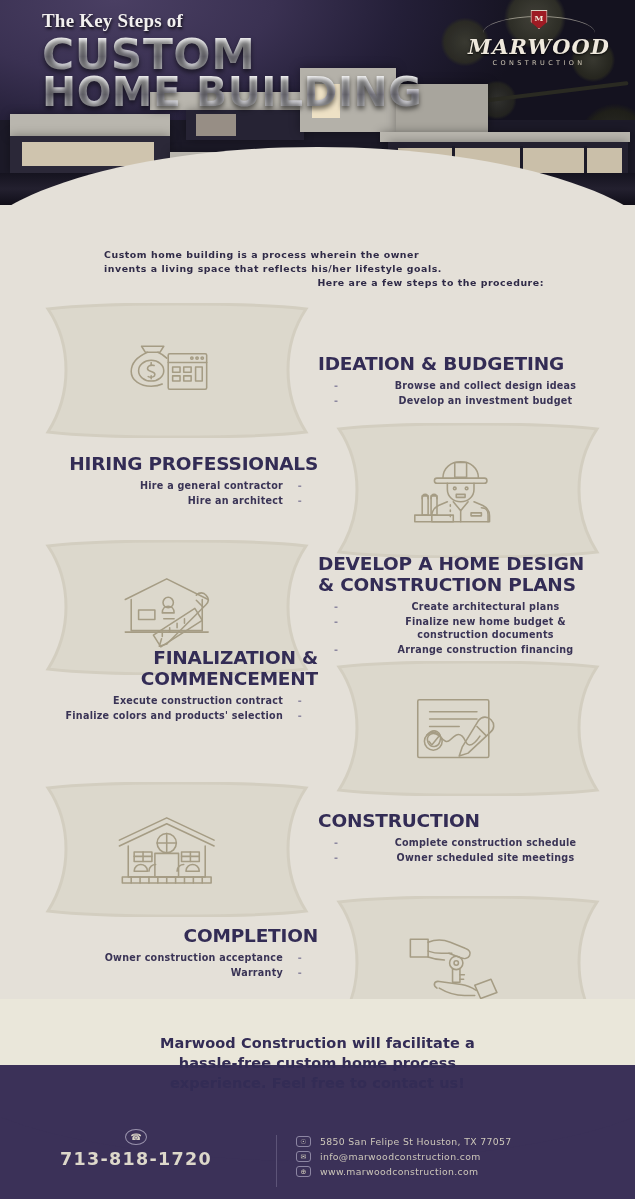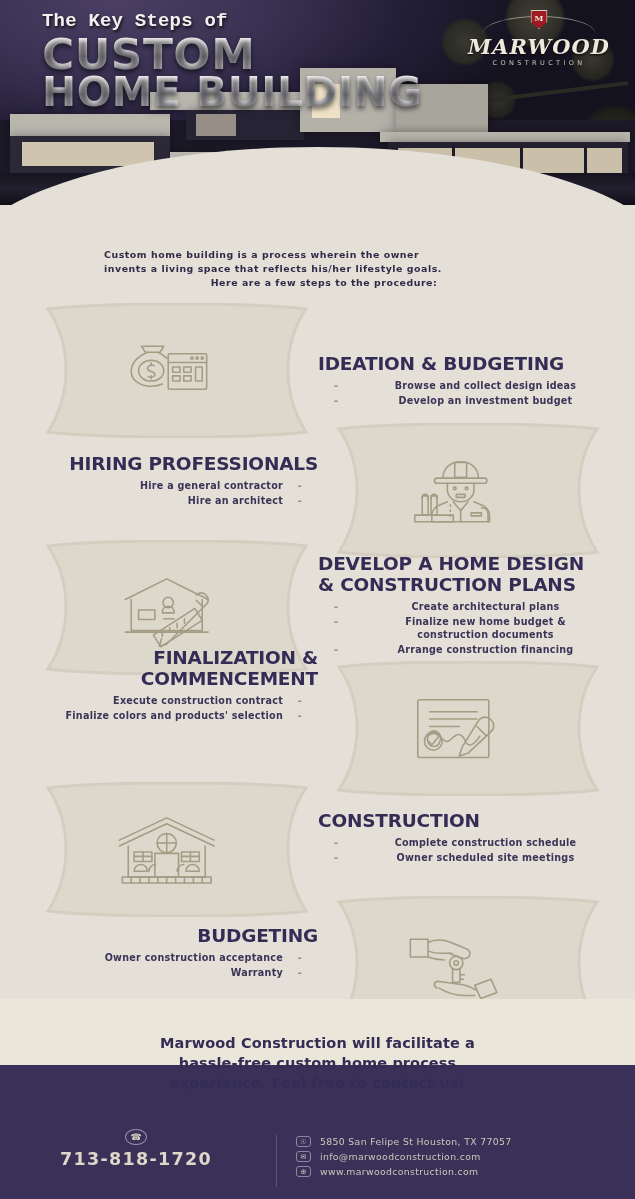--- a/index.html
+++ b/index.html
@@ -71,21 +71,21 @@
   }
 
   .hero-title {
     position: absolute; left: 42px; top: 10px;
     z-index: 6;
   }
   .t-small {
     font-size: 19px; font-weight: 700; color: #f2f0ef;
     letter-spacing: .2px;
     text-shadow: 1px 2px 3px rgba(0,0,0,.8);
-    font-family: Liberation Mono, monospace;
+    font-family: Liberation Serif, serif;
   }
   .t-big {
     font-size: 43px; font-weight: 700; line-height: .96;
     letter-spacing: .5px;
     font-family: "DejaVu Sans", sans-serif;
     background: linear-gradient(180deg, #ffffff 0%, #f2f2f4 30%, #b9b7c4 55%, #e9e9ee 78%, #cfcdd8 100%);
     -webkit-background-clip: text; background-clip: text;
     -webkit-text-fill-color: transparent; color: transparent;
     text-shadow: 0 3px 5px rgba(0,0,0,.55);
     margin-top: 2px;
@@ -139,21 +139,21 @@
   }
 
   
   .intro {
     position: absolute; left: 104px; top: 248px; width: 440px;
     font-family: "DejaVu Sans", sans-serif;
     font-size: 9.4px; font-weight: 700; color: #2f2a47;
     line-height: 14px; letter-spacing: .55px;
     text-align: justify;
   }
-  .intro .ln3 { text-align: center; }
+  .intro .ln3 { text-align: right; }
 
   
   .step { position: absolute; width: 635px; }
 
   .badge {
     position: absolute;
     width: 270px; height: 135px;
   }
   .badge svg { display: block; width: 270px; height: 135px; }
 
@@ -563,21 +563,21 @@
                 <path d="M81 70 h6 M81 76 h5"></path>
                 <path d="M50 88 c-6 -4 -4 -10 3 -9 l30 4 c8 1 14 4 20 8"></path>
                 <path d="M53 88 c10 6 22 10 34 10 h14"></path>
                 <path d="M101 84 l22 -8 l8 18 l-22 8 z"></path>
               </g>
             </g>
           </svg>
         </div>
         <div class="txt left" style="position: absolute; top: 925px;">
           <div class="step-title">
-            <div>BUDGETING</div>
+            <div>COMPLETION</div>
           </div>
           <div class="bullets">
             <div class="bullet">
               <span class="dash">-</span>
               <span class="btext">
                 <div>Owner construction acceptance</div>
               </span>
             </div>
             <div class="bullet">
               <span class="dash">-</span>

